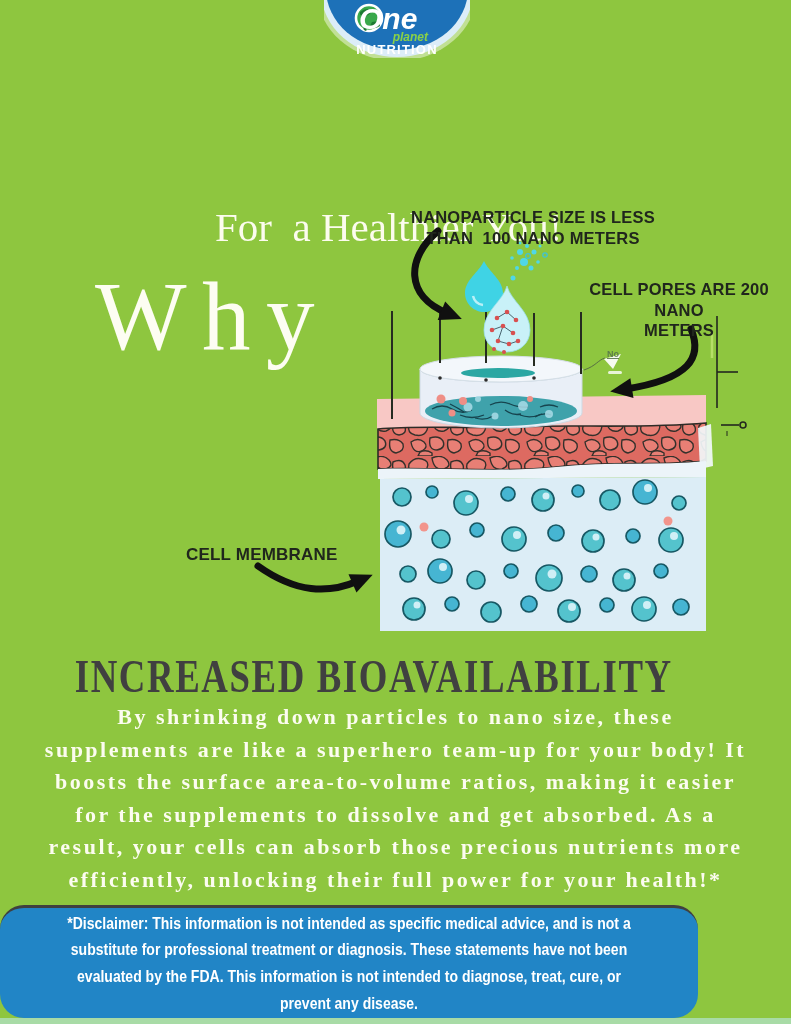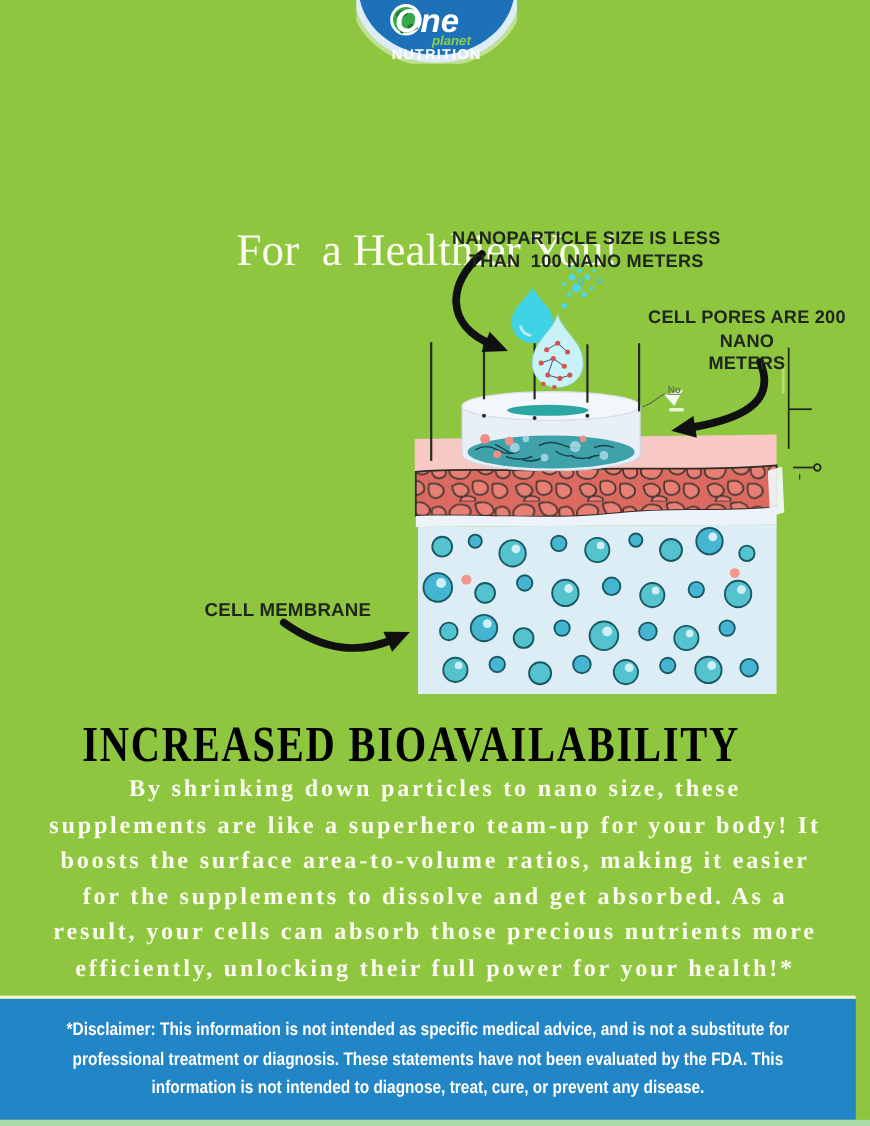--- a/index.html
+++ b/index.html
@@ -26,30 +26,30 @@
   #lbl-nano{left:402px;top:207px;width:262px;}
   #lbl-pores{left:563px;top:279px;width:232px;}
   #lbl-membrane{left:186px;top:544px;width:160px;white-space:nowrap;font-size:17px;text-align:left;}
   #lbl-pore-tiny{position:absolute;left:607px;top:349px;font-size:9px;color:#53714a;font-weight:700;opacity:.85;text-decoration:underline;}
 
   .diagram-svg{position:absolute;left:0;top:0;}
 
   
   .sec-title{position:absolute;left:0;width:685px;top:650px;text-align:center;
              font-family:"Liberation Serif",serif;font-weight:700;font-size:46px;letter-spacing:2px;
-             color:#000000;}
+             color:#404040;}
   .sec-title span{display:inline-block;transform:scaleX(.80);transform-origin:center;white-space:nowrap;}
   .sec-body{position:absolute;left:42px;width:707px;top:701px;text-align:center;
             font-family:"Liberation Serif",serif;font-weight:700;font-size:22px;letter-spacing:2.5px;
             line-height:32.5px;color:#fcfcf0;}
 
   
-  .disclaimer{position:absolute;left:0;top:905px;width:778px;height:113px;background:#2185c6;
-              border-top:3px solid #fef9c3;box-sizing:border-box;
-              display:flex;align-items:center;justify-content:center;}
+  .disclaimer{position:absolute;left:0;top:905px;width:698px;height:113px;background:#2185c6;
+              border-top:3px solid #404040;box-sizing:border-box;
+              display:flex;align-items:center;justify-content:center;border-radius:24px;}
   .disclaimer p{margin:0;width:780px;text-align:center;color:#ffffff;font-weight:700;font-size:16.5px;
                 line-height:1.62;letter-spacing:0;transform:scaleX(.85);transform-origin:center;}
   .bottom-strip{position:absolute;left:0;top:1018px;width:791px;height:6px;background:#a8dba6;}
 </style>
 </head>
 <body>
 
 <div class="poster">
 
   <div class="logo">
@@ -67,20 +67,21 @@
       <text x="104" y="41" text-anchor="end" font-family="Liberation Sans, sans-serif" font-size="12" font-style="italic" font-weight="700" fill="#8ad146">planet</text>
       <text x="73" y="54" text-anchor="middle" font-family="Liberation Sans, sans-serif" font-size="13" font-weight="700" letter-spacing="1.2" fill="#ffffff">NUTRITION</text>
     </svg>
   </div>
 
   <div class="headline">
     <div class="l2">For  a Healthier You!</div>
   </div>
 
   <div class="why">
+    <div class="l1">Why</div>
   </div>
 
   <svg class="diagram-svg" width="791" height="1024" viewBox="0 0 791 1024">
     <defs>
       <pattern id="cells" width="58" height="38" patternUnits="userSpaceOnUse">
         <rect width="58" height="38" fill="#dd6a61"></rect>
         <g fill="#e87f75" stroke="#33302b" stroke-width="1.4">
           <path d="M3,8 Q8,1 16,3 Q24,5 21,12 Q18,19 9,17 Q1,15 3,8Z"></path>
           <path d="M26,2 Q35,-2 41,4 Q46,10 38,13 Q28,15 26,2Z"></path>
           <path d="M45,6 Q54,2 57,9 Q59,16 51,17 Q43,16 45,6Z"></path>

